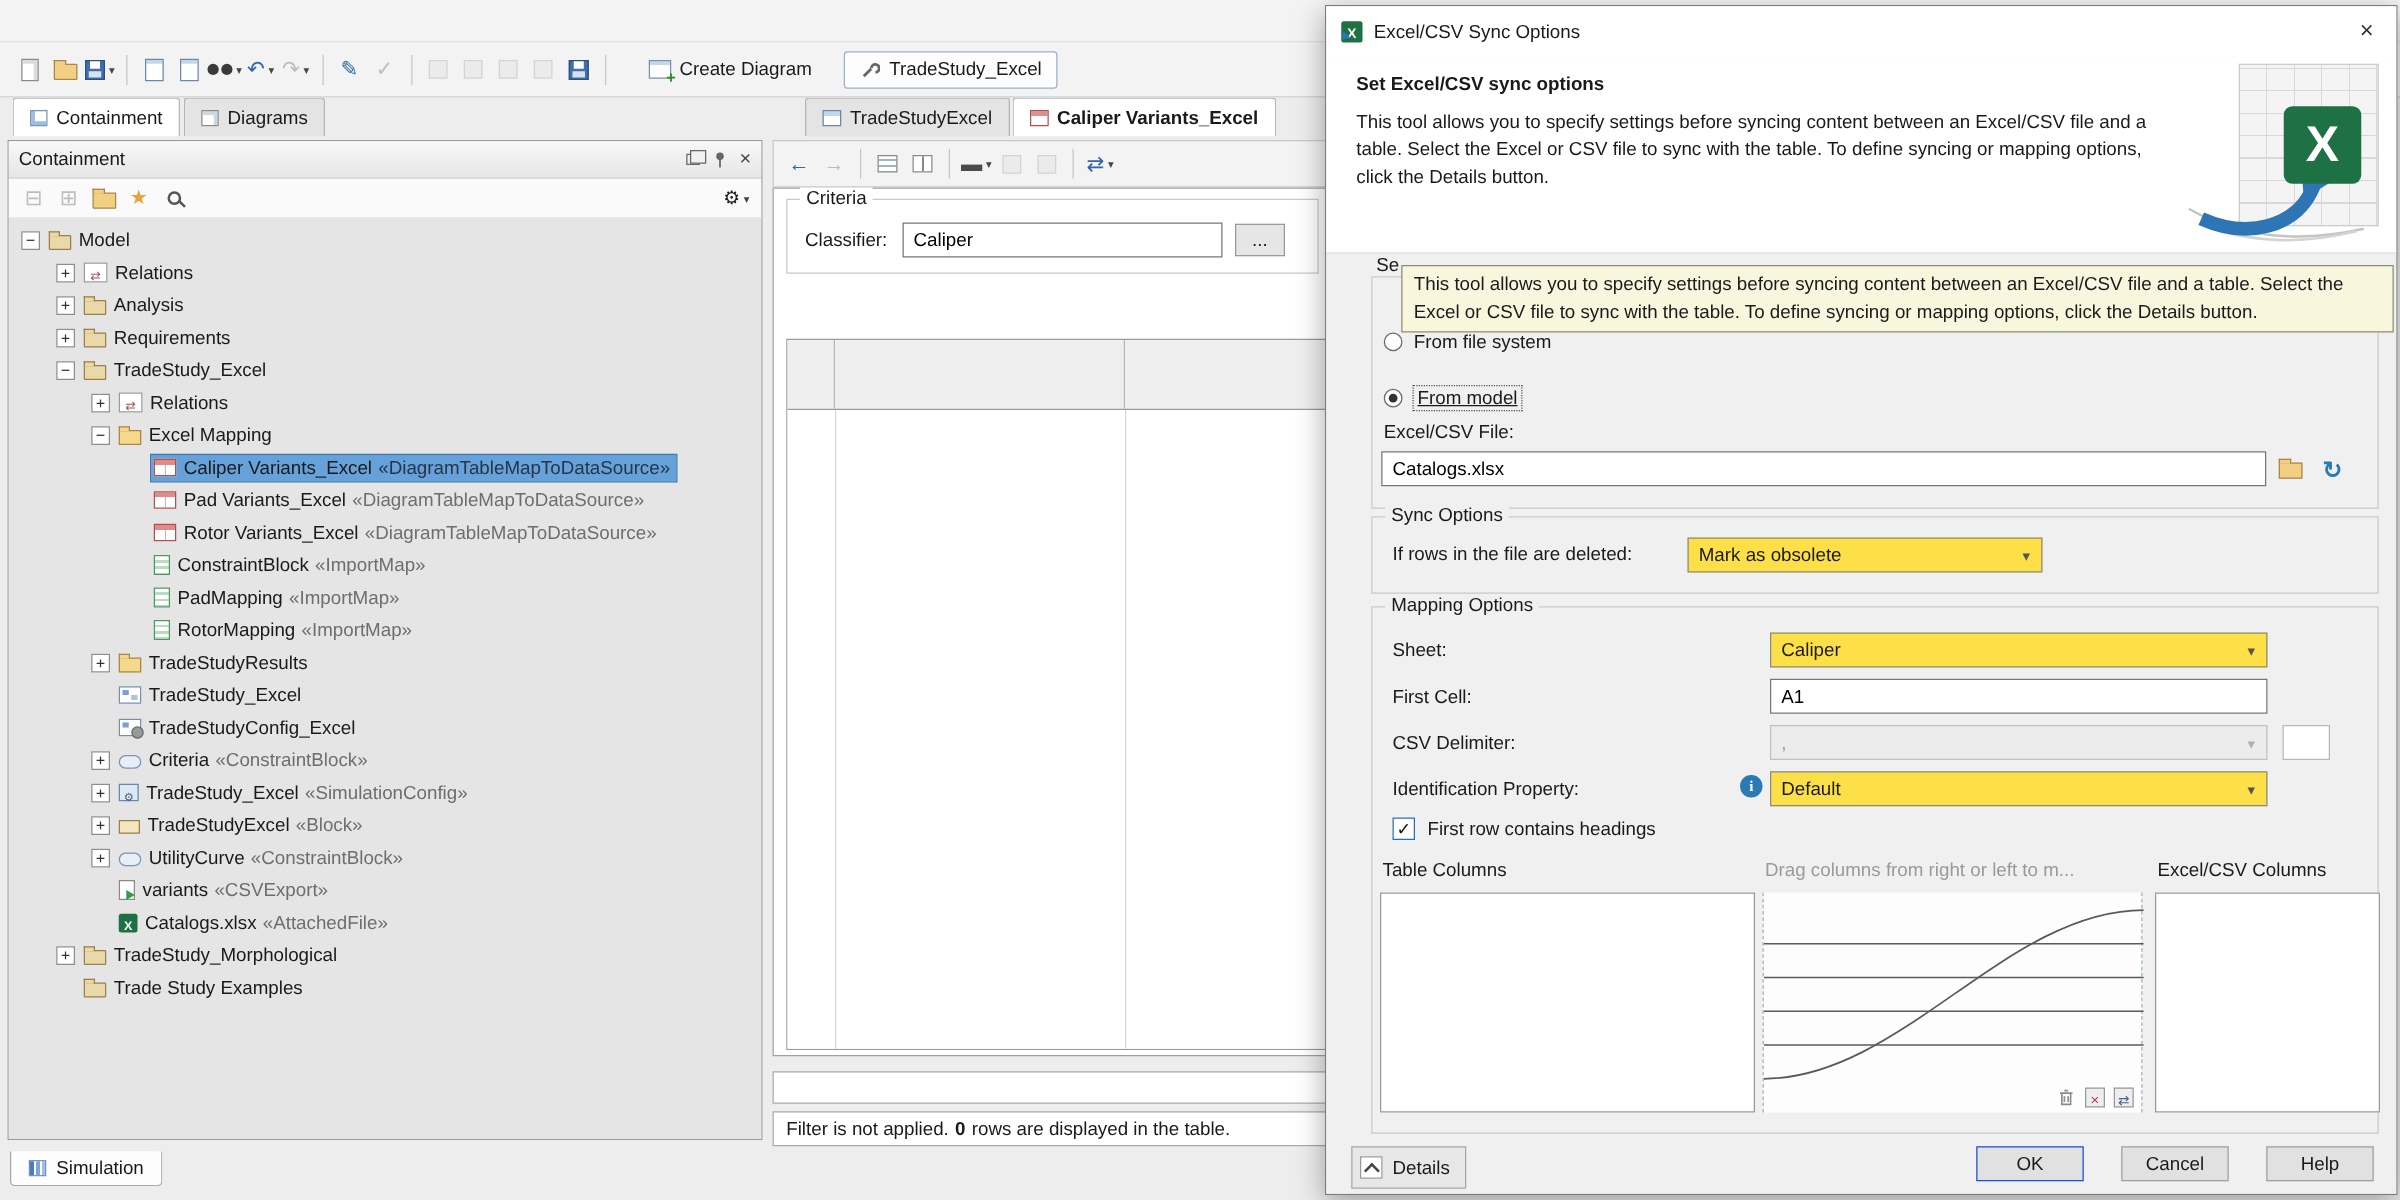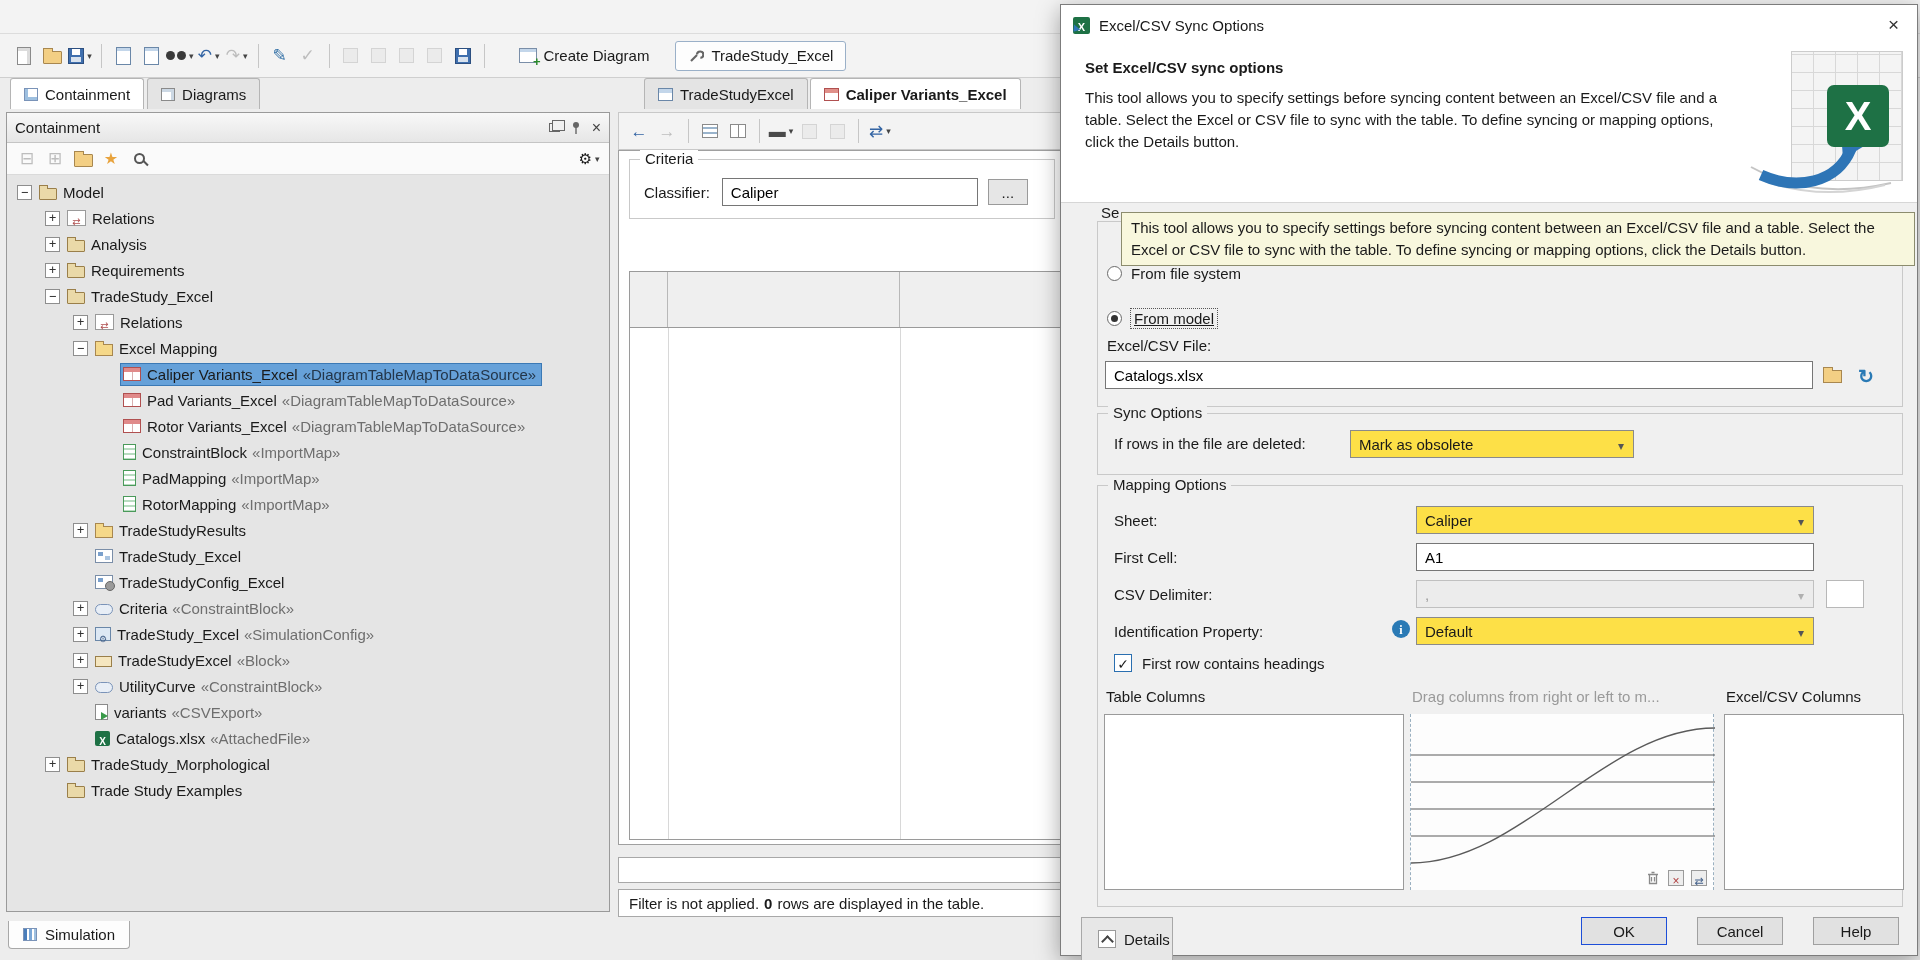--- a/index.html
+++ b/index.html
@@ -238,22 +238,22 @@
   .excel-list { left:626px; width:180px; }
   .list-item { height:27px; line-height:27px; padding-left:8px; white-space:nowrap; }
   .drag-area { position:absolute; left:312px; top:228px; width:304px; height:176px; background:#fdfdfd;
     border-left:1px dashed #9ab0c0; border-right:1px dashed #9ab0c0; }
   .drag-icons { position:absolute; right:6px; bottom:4px; display:flex; gap:7px; }
   .mini-icon { width:16px; height:16px; border:1px solid #9a9a9a; background:#eee; position:relative; text-align:center; }
   .mini-icon.trash { border:none; background:none; }
   .mini-icon.gridx::before { content:"×"; color:#b04040; font-size:12px; line-height:14px; }
   .mini-icon.automap::before { content:"⇄"; color:#44618a; font-size:11px; line-height:14px; }
 
-  .details-btn { position:absolute; left:20px; top:912px; width:92px; height:44px; background:#e7e7e7; border:1px solid #a8a8a8;
-    display:flex; align-items:center; gap:8px; padding-left:16px; }
+  .details-btn { position:absolute; left:20px; top:912px; width:92px; height:34px; background:#e7e7e7; border:1px solid #a8a8a8;
+    display:flex; align-items:center; gap:8px; padding-left:6px; }
   .chev-box { width:18px; height:18px; border:1px solid #9a9a9a; background:#fff; position:relative; }
   .chev-box::before { content:""; position:absolute; left:4px; top:6px; width:7px; height:7px;
     border-left:2px solid #444; border-top:2px solid #444; transform:rotate(45deg); }
   .dlg-btn { position:absolute; top:912px; width:86px; height:28px; background:#e1e1e1; border:1px solid #a0a0a0;
     display:flex; align-items:center; justify-content:center; }
   .ok-btn { left:520px; border:1px solid #1d4ed8; }
   .cancel-btn { left:636px; }
   .help-btn { left:752px; }
 </style>
 </head>

